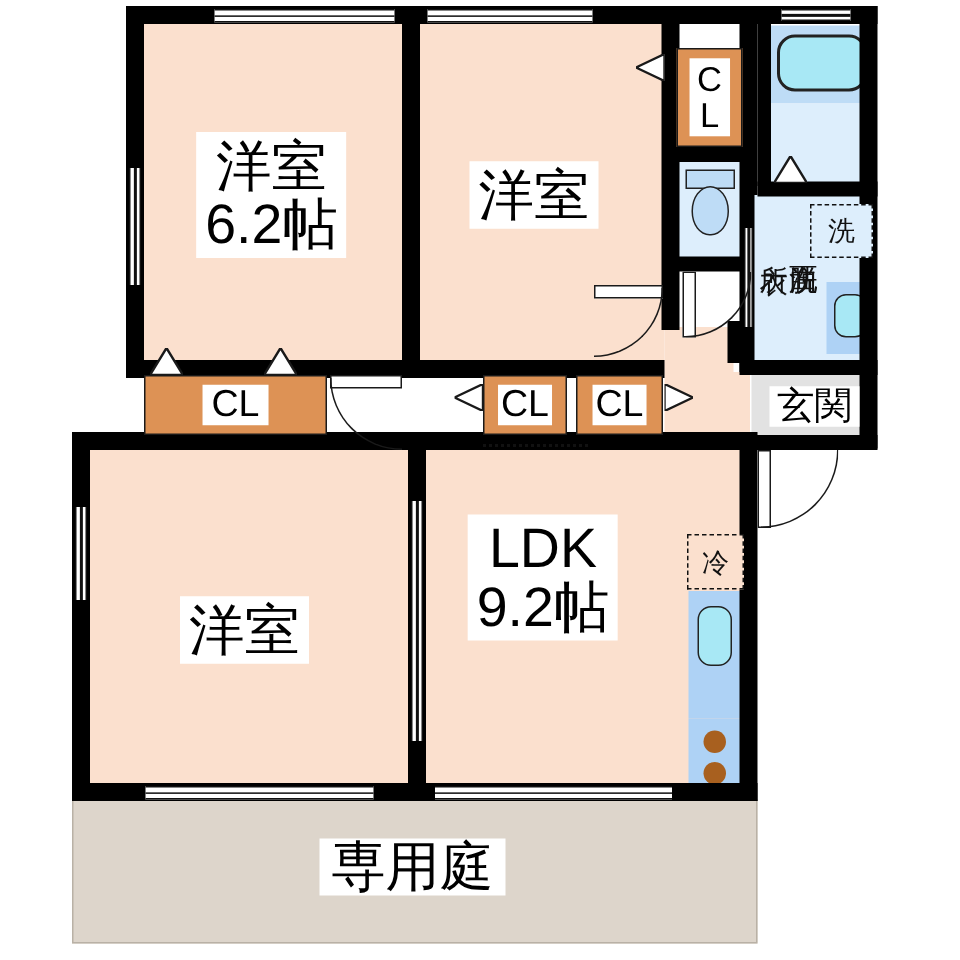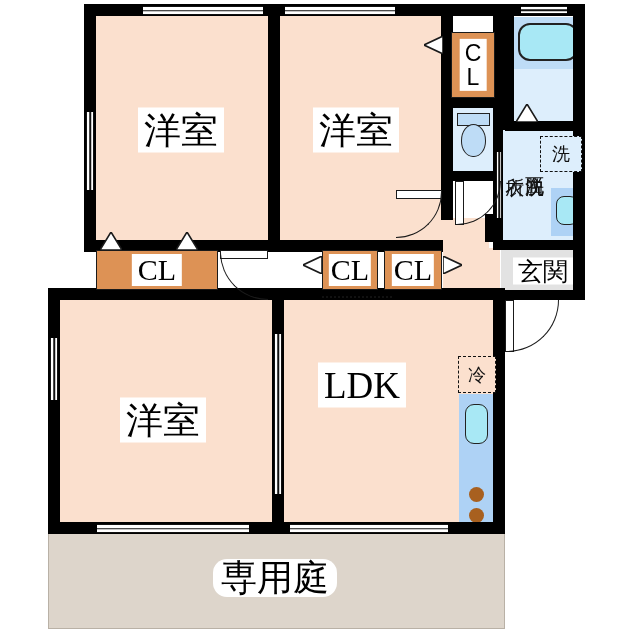--- a/index.html
+++ b/index.html
@@ -99,23 +99,22 @@
     text-align: center;
     white-space: nowrap;
     font-weight: 400;
   }
   .lbl-room {
     font-size: 37px;
     letter-spacing: 0px;
   }
   .lbl-room .ln2 { display: block; margin-top: 2px; }
   .lbl-cl {
-    font-size: 30px;
+    font-size: 25px;
     padding: 1px 6px;
-    font-family: Liberation Serif, serif;
   }
   .lbl-cl-vert {
     font-size: 23px;
     line-height: 1.05;
     padding: 2px 5px;
   }
   .lbl-genkan {
     font-size: 25px;
     padding: 1px 5px;
   }
@@ -355,36 +354,38 @@
   <div class="abs dashed-box on-wet" style="left:540px; top:136px; width:42px; height:36px;">
     <span>洗</span>
   </div>
 
   <div class="abs dashed-box on-room" style="left:458px; top:356px; width:38px; height:37px;">
     <span>冷</span>
   </div>
 
   <div class="abs label lbl-room" style="left:181px; top:130px; transform:translate(-50%,-50%); padding:4px 6px;">
     <span>洋室</span>
+    <span class="ln2">6.2帖</span>
   </div>
 
   <div class="abs label lbl-room" style="left:356px; top:130px; transform:translate(-50%,-50%); padding:4px 6px;">
     <span>洋室</span>
   </div>
 
   <div class="abs label lbl-room" style="left:163px; top:420px; transform:translate(-50%,-50%); padding:4px 6px;">
     <span>洋室</span>
   </div>
 
-  <div class="abs label lbl-room" style="left:362px; top:385px; transform:translate(-50%,-50%); padding:4px 6px;font-family:Liberation Serif, serif;">
+  <div class="abs label lbl-room" style="left:362px; top:385px; transform:translate(-50%,-50%); padding:4px 6px;">
     <span>LDK</span>
+    <span class="ln2">9.2帖</span>
   </div>
 
   <div class="abs label lbl-genkan" style="left:543px; top:271px; transform:translate(-50%,-50%);">玄関</div>
 
-  <div class="abs label lbl-garden" style="left:275px; top:578px; transform:translate(-50%,-50%);border-radius:14px;">専用庭</div>
+  <div class="abs label lbl-garden" style="left:275px; top:578px; transform:translate(-50%,-50%);">専用庭</div>
 
   <div class="abs wash-text" style="left:505px; top:162px;">
     <span>洗面脱</span>
     <span>衣所</span>
   </div>
 
 </div>
 
 </body></html>

